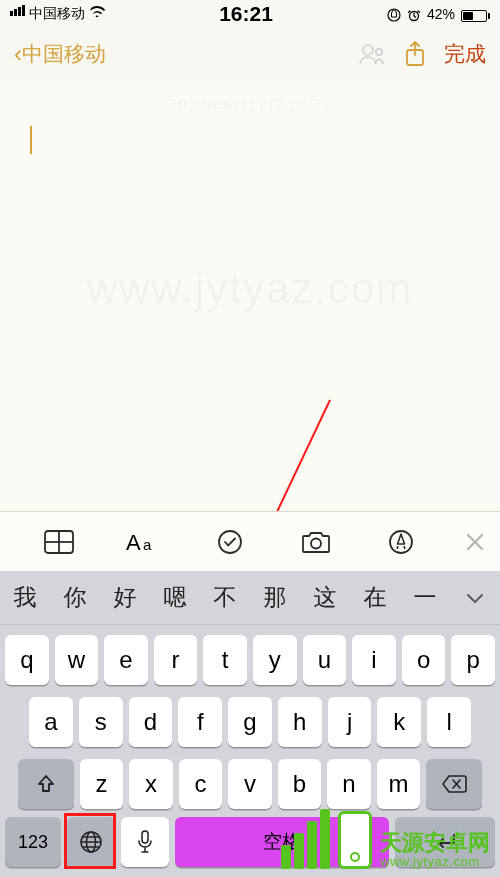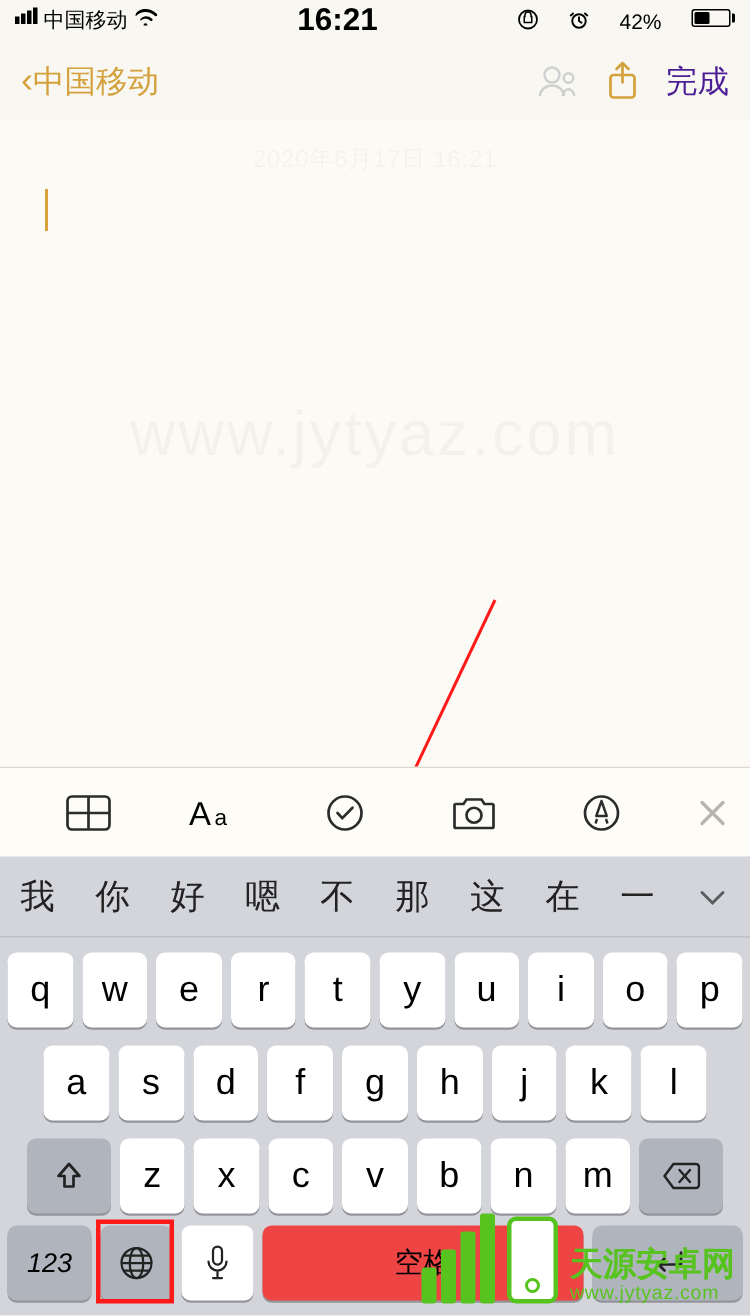--- a/index.html
+++ b/index.html
@@ -3,38 +3,38 @@
 <meta charset="utf-8">
 <style>
 * { margin: 0; padding: 0; box-sizing: border-box; font-family: -apple-system, "Helvetica Neue", Arial, sans-serif; }
 html, body { width: 500px; height: 877px; overflow: hidden; }
 body { display: flex; flex-direction: column; background: #f8f7f2; position: relative; }
 
 
 .status-bar { height: 28px; display: flex; align-items: center; justify-content: space-between; padding: 0 10px; font-size: 14px; color: #000; background: transparent; }
 .status-left { display: flex; align-items: flex-start; gap: 4px; font-size: 14px; }
 .status-center { font-weight: 600; font-size: 21px; }
-.status-right { display: flex; align-items: flex-start; gap: 20px; font-size: 14px; }
+.status-right { display: flex; align-items: flex-end; gap: 6px; font-size: 14px; }
 .sig-bars { display: inline-flex; align-items: flex-end; gap: 1px; }
 .sig-bars span { background: #000; width: 3px; }
 .sig-bars span:nth-child(1){height:5px}.sig-bars span:nth-child(2){height:7px}.sig-bars span:nth-child(3){height:9px}.sig-bars span:nth-child(4){height:11px}
 .wifi { font-size: 14px; }
 .battery { display: inline-flex; align-items: center; }
 .batt-body { width: 26px; height: 12px; border: 1px solid #000; border-radius: 2px; position: relative; }
 .batt-fill { position: absolute; left: 1px; top: 1px; bottom: 1px; width: 42%; background: #000; border-radius: 1px; }
 .batt-cap { width: 2px; height: 6px; background: #000; margin-left: 1px; border-radius: 0 1px 1px 0; }
 
 
 .nav-bar { height: 52px; padding: 0 14px; display: flex; align-items: center; justify-content: space-between; background: transparent; }
 .nav-left { display: flex; align-items: center; gap: 2px; color: #d4a13c; font-size: 21px; }
 .nav-left .chev { font-size: 24px; line-height: 1; margin-right: -2px; font-weight: 300; }
 .nav-right { display: flex; align-items: center; gap: 18px; }
 .person-ic { color: #cfcfcf; font-size: 24px; }
 .share-ic { color: #d4a13c; display: inline-flex; }
-.done { color: #4c1d95; font-size: 21px; font-weight: 500; }
+.done { color: #c2410c; font-size: 21px; font-weight: 500; }
 
 
 .note-area { flex: 1; background: #fbfaf5; position: relative; padding: 10px 30px; overflow: hidden; }
 .note-ts { color: rgba(0,0,0,0.03); font-size: 16px; text-align: center; padding-top: 6px; letter-spacing: 0.5px; }
 .cursor { position: absolute; left: 30px; top: 46px; width: 2px; height: 28px; background: #d9a13b; }
 .watermark { position: absolute; right: 0; left: 0; top: 185px; text-align: center; color: rgba(0,0,0,0.035); font-size: 42px; font-weight: 400; letter-spacing: 2px; pointer-events: none; }
 .annotation-line { position: absolute; pointer-events: none; }
 
 
 .kbd-toolbar { height: 60px; background: #fdfcf7; border-top: 1px solid #ddd9d0; display: flex; align-items: center; padding: 0 16px; gap: 0; }
@@ -51,24 +51,24 @@
 .key { background: #fff; border-radius: 6px; box-shadow: 0 1.5px 0 rgba(0,0,0,0.3); display: flex; align-items: center; justify-content: center; font-size: 24px; color: #000; height: 50px; }
 .row-q .key { flex: 1; }
 .row-a { padding: 0 24px; }
 .row-a .key { flex: 1; }
 .row-z { display: flex; gap: 6px; }
 .row-z .key { width: 43.5px; }
 .key.fn { background: #b0b4bd; flex: 0 0 56px; width: auto; }
 .key.fn svg { color: #222; }
 .bottom-row { display: flex; gap: 6px; padding: 2px 5px 10px; }
 .bottom-row .key { height: 50px; }
-.k123 { background: #b0b4bd; flex: 0 0 56px; font-size: 18px; font-style: italic; }
+.k123 { background: #b0b4bd; flex: 0 0 56px; font-size: 18px; }
 .kglobe { background: #b0b4bd; flex: 0 0 48px; }
 .kmic { background: #fff; flex: 0 0 48px; }
-.kspace { background: #ef4444; flex: 1; font-size: 19px; }
+.kspace { background: #d946ef; flex: 1; font-size: 19px; }
 .kret { background: #b0b4bd; flex: 0 0 100px; }
 
 .red-box { position: absolute; border: 3px solid #ff1a1a; pointer-events: none; }
 
 
 .source-badge { position: absolute; right: 0; bottom: 0; display: flex; align-items: flex-end; gap: 8px; padding: 6px 10px 8px; }
 .badge-bars { display: flex; gap: 3px; align-items: flex-end; }
 .badge-bars span { width: 10px; background: #56c31e; border-radius: 2px; }
 .badge-bars span:nth-child(1){height:24px}.badge-bars span:nth-child(2){height:36px}.badge-bars span:nth-child(3){height:48px}.badge-bars span:nth-child(4){height:60px}
 .phone-ic { width: 34px; height: 58px; border: 3px solid #56c31e; border-radius: 6px; position: relative; background: #fff; }

